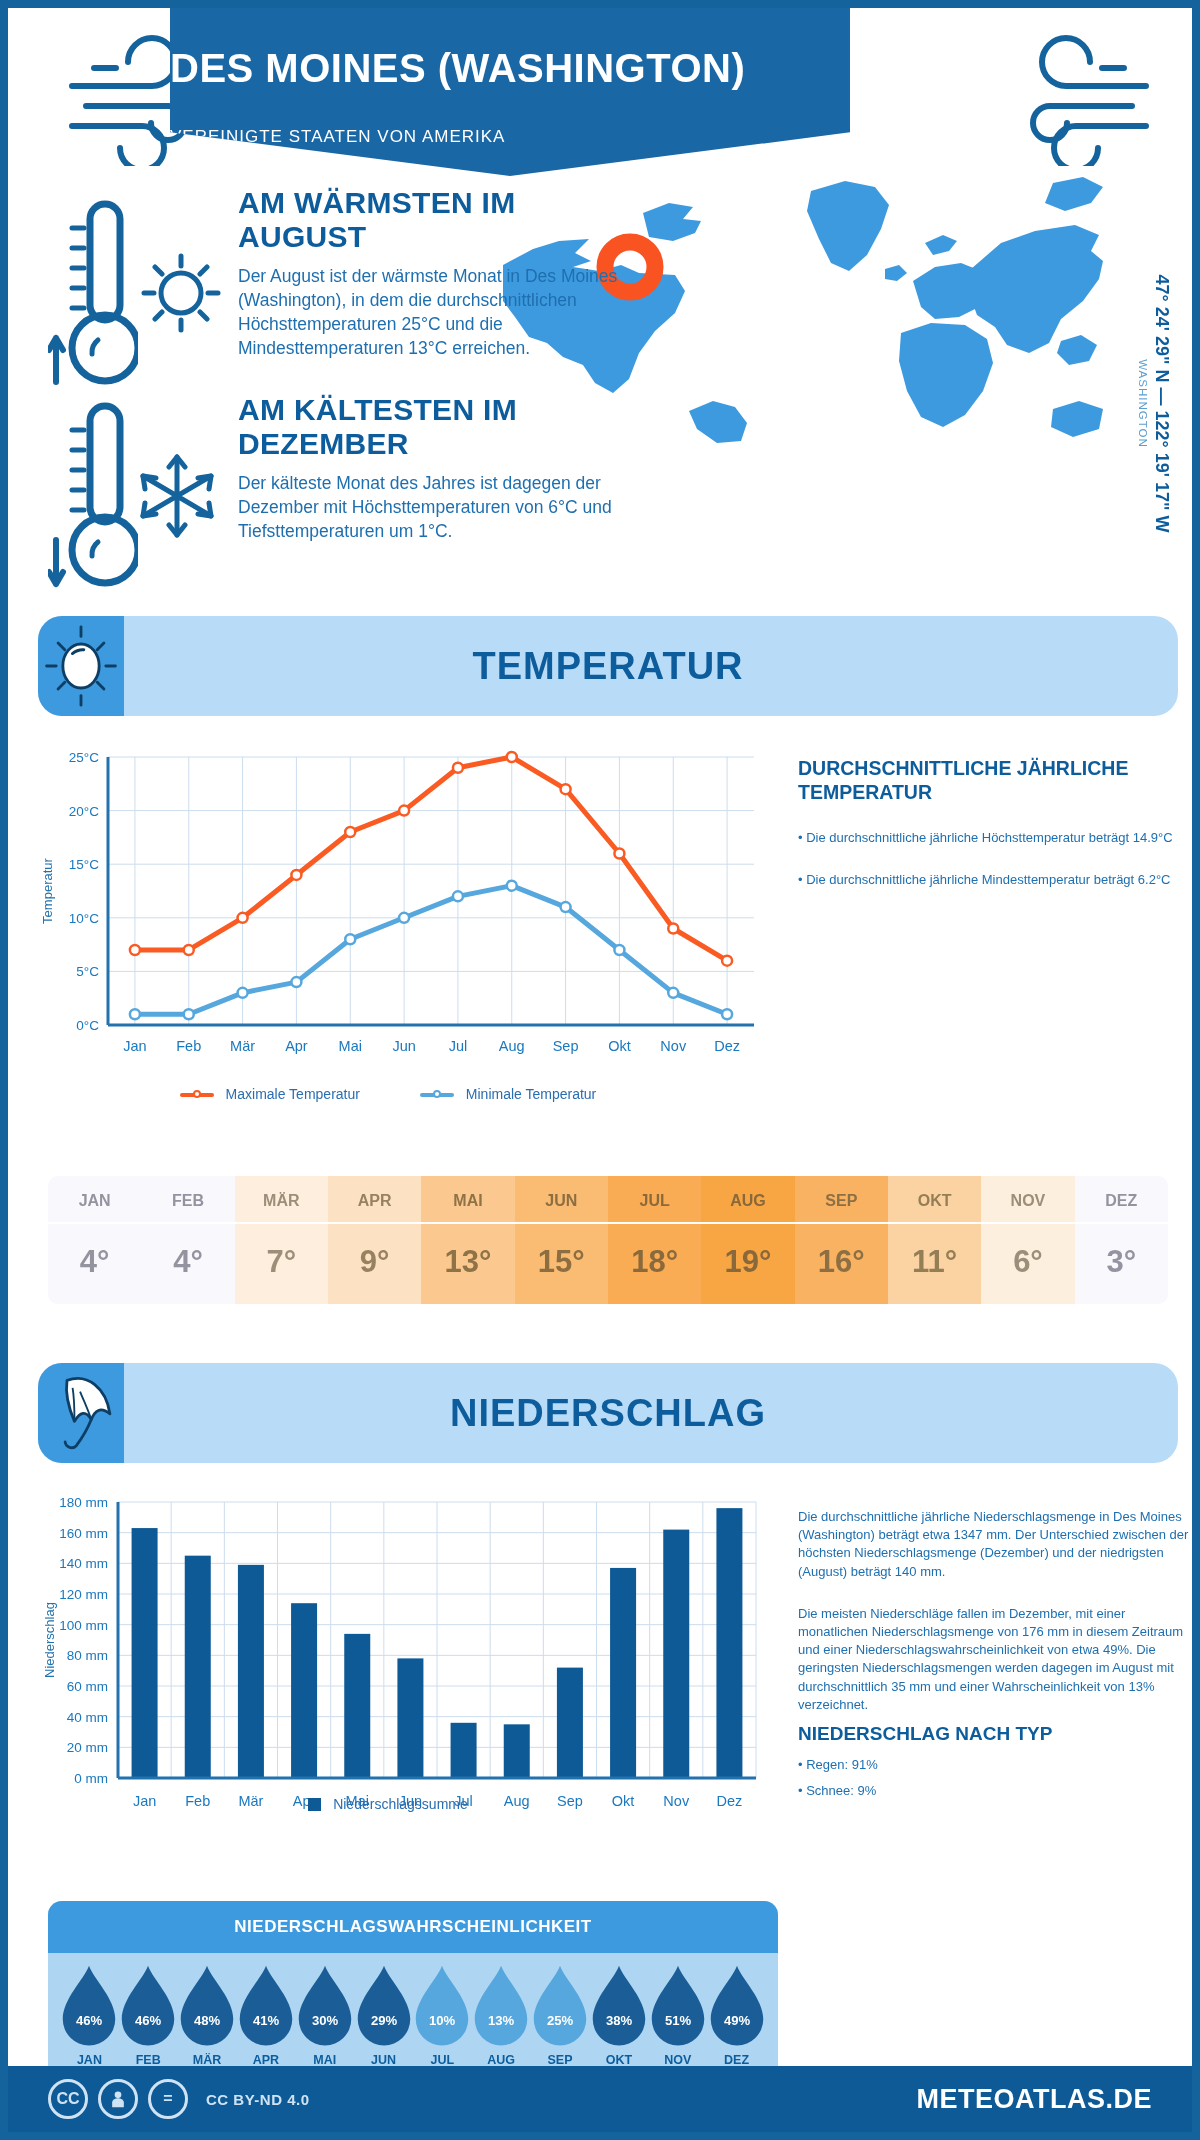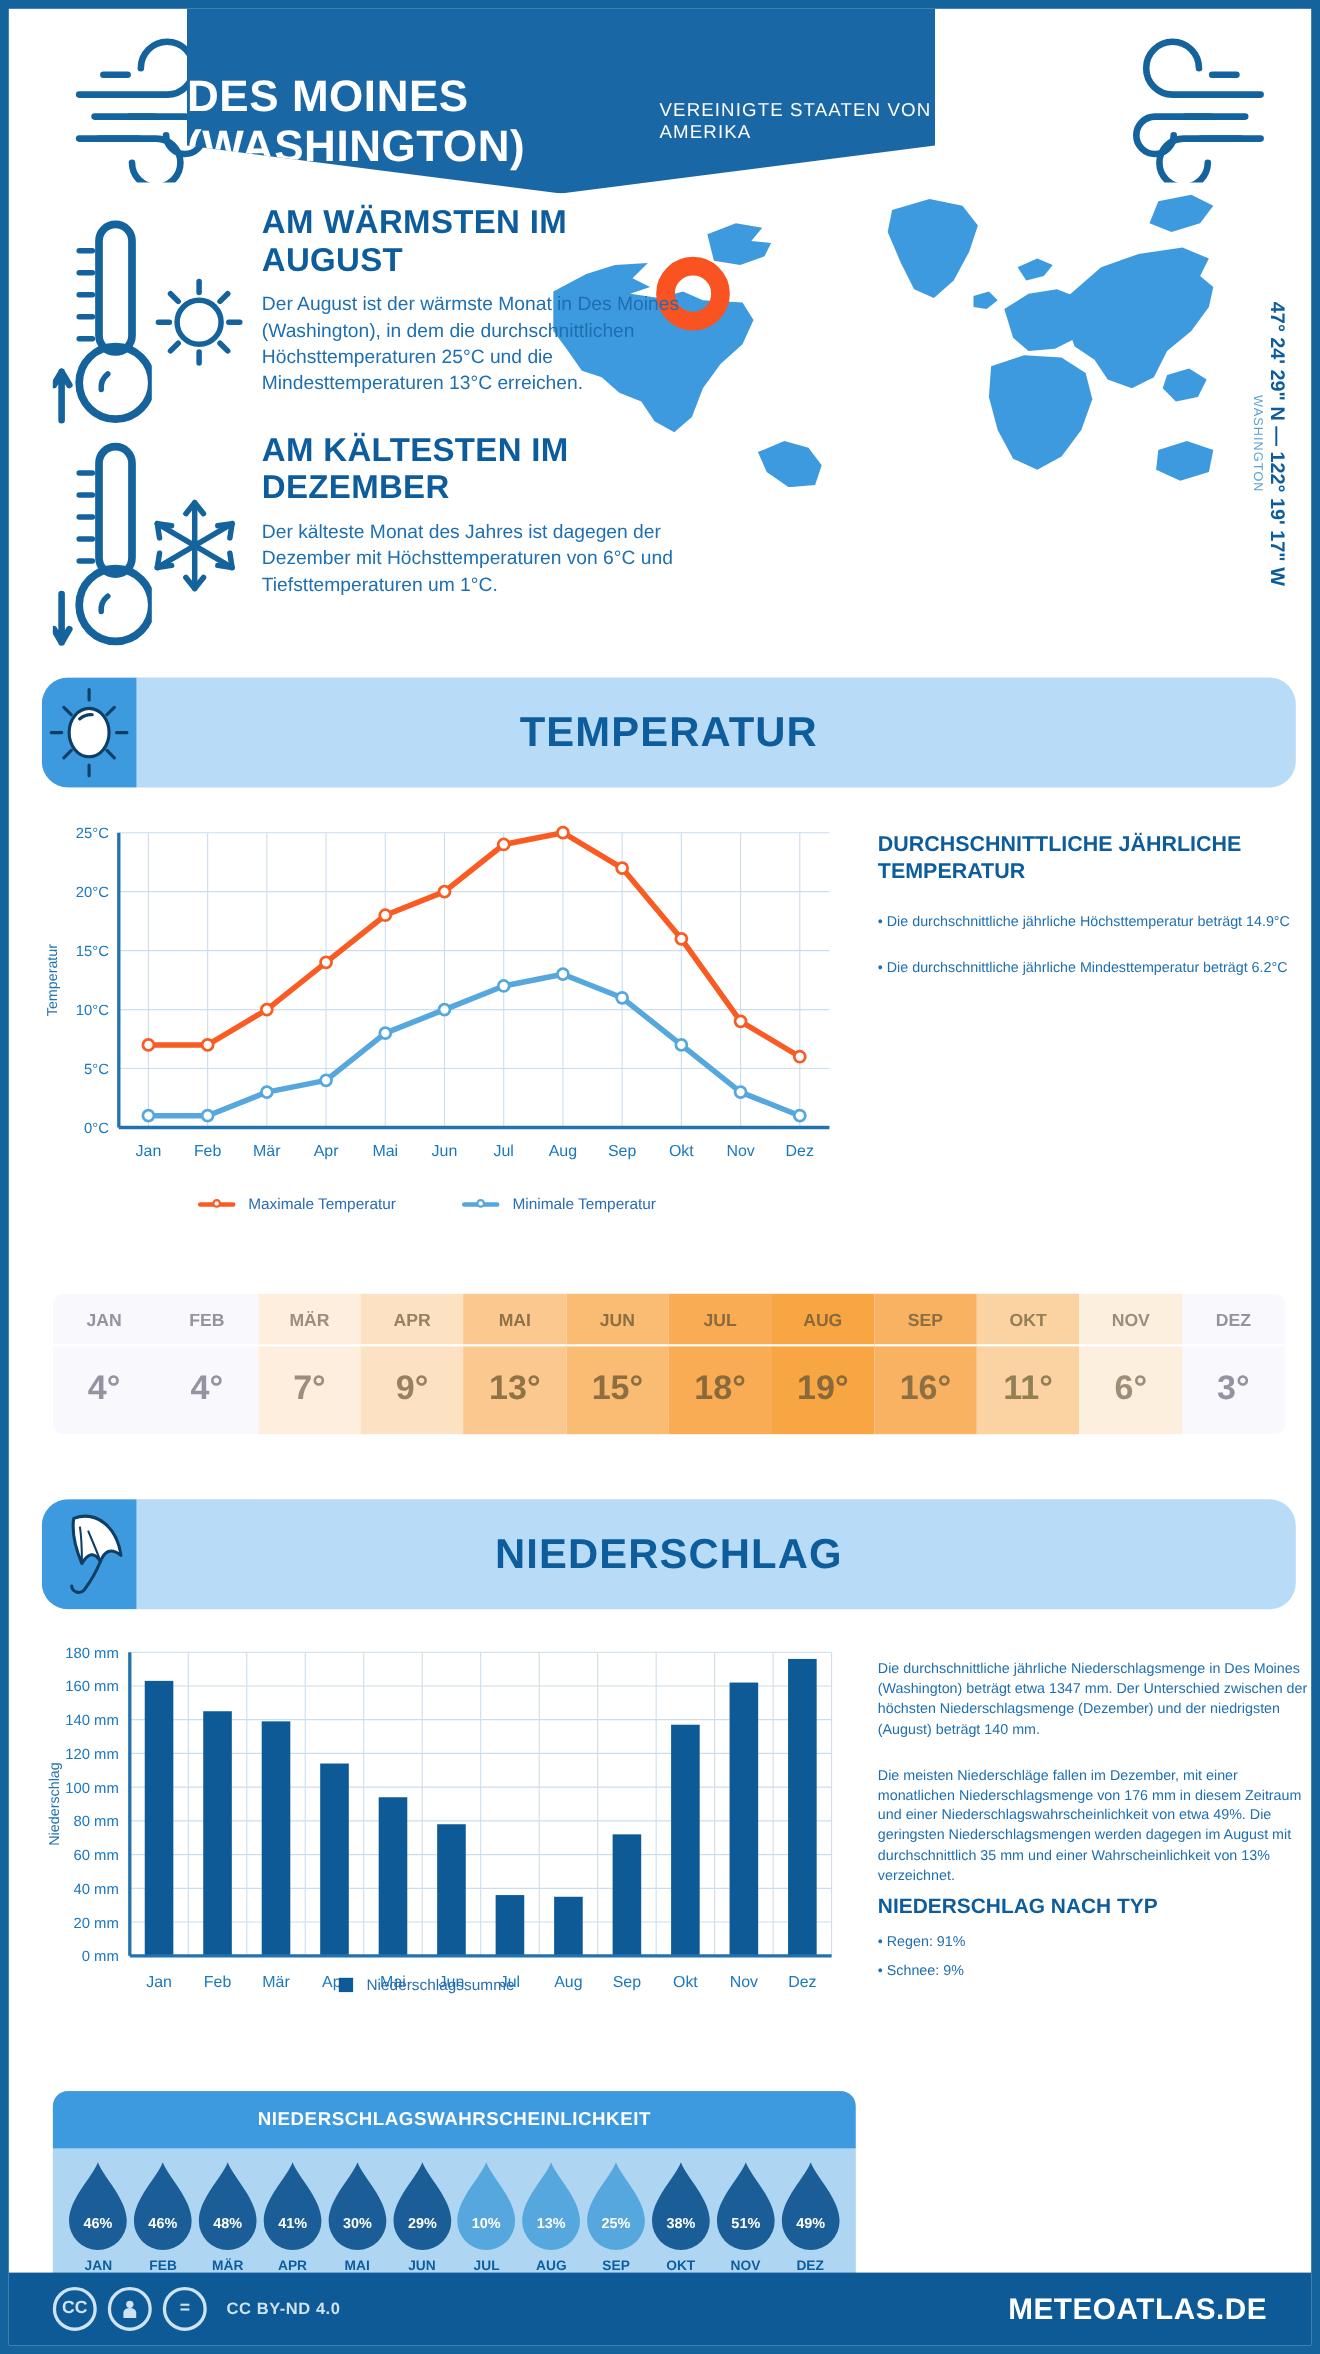--- a/index.html
+++ b/index.html
@@ -7,21 +7,21 @@
   .page{
     position:relative;width:1200px;height:2140px;background:#ffffff;
     border:8px solid #15639c;overflow:hidden;
     font-family:"Liberation Sans", sans-serif;margin:0 auto;
   }
   .abs{position:absolute;}
   
   .ribbon{
     left:162px;top:0;width:680px;height:168px;background:#1a67a5;
     clip-path:polygon(0 0,100% 0,100% 74%,50% 100%,0 74%);
-    display:flex;flex-direction:row;align-items:center;
+    display:flex;flex-direction:column;align-items:flex-start;
   }
   .ribbon .title{color:#fff;font-weight:bold;font-size:40px;letter-spacing:.5px;margin-top:38px;}
   .ribbon .subtitle{color:#fff;font-size:17px;letter-spacing:1px;margin-top:36px;}
   .windicon{width:150px;height:140px;}
   .windicon path{fill:none;stroke:#15639c;stroke-width:6;stroke-linecap:round;}
   
   .infoblock{left:40px;width:580px;}
   .infoblock .head{color:#0d5d9d;font-weight:bold;font-size:30px;letter-spacing:.3px;}
   .infoblock .body{color:#1e6fb0;font-size:17.5px;line-height:1.38;margin-top:10px;width:420px;}
   .thermo{width:90px;height:190px;}

